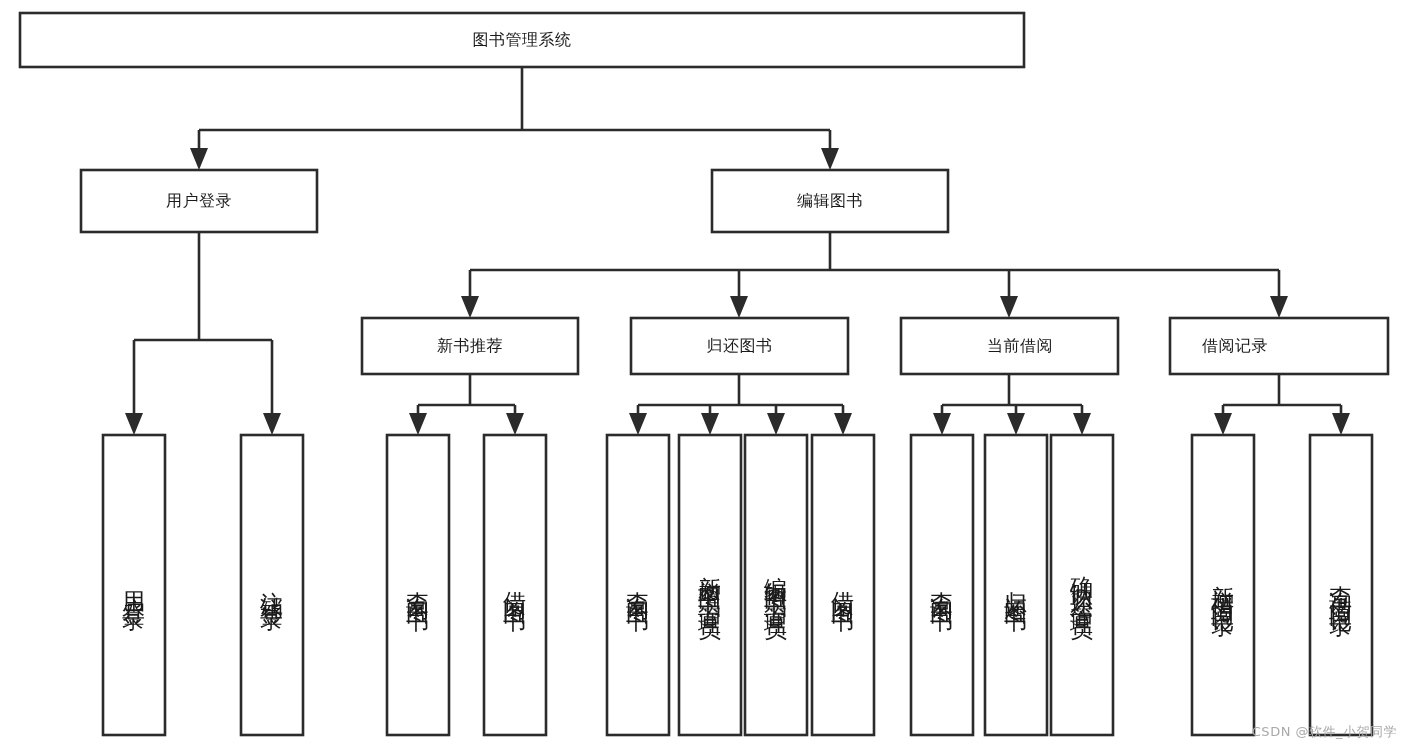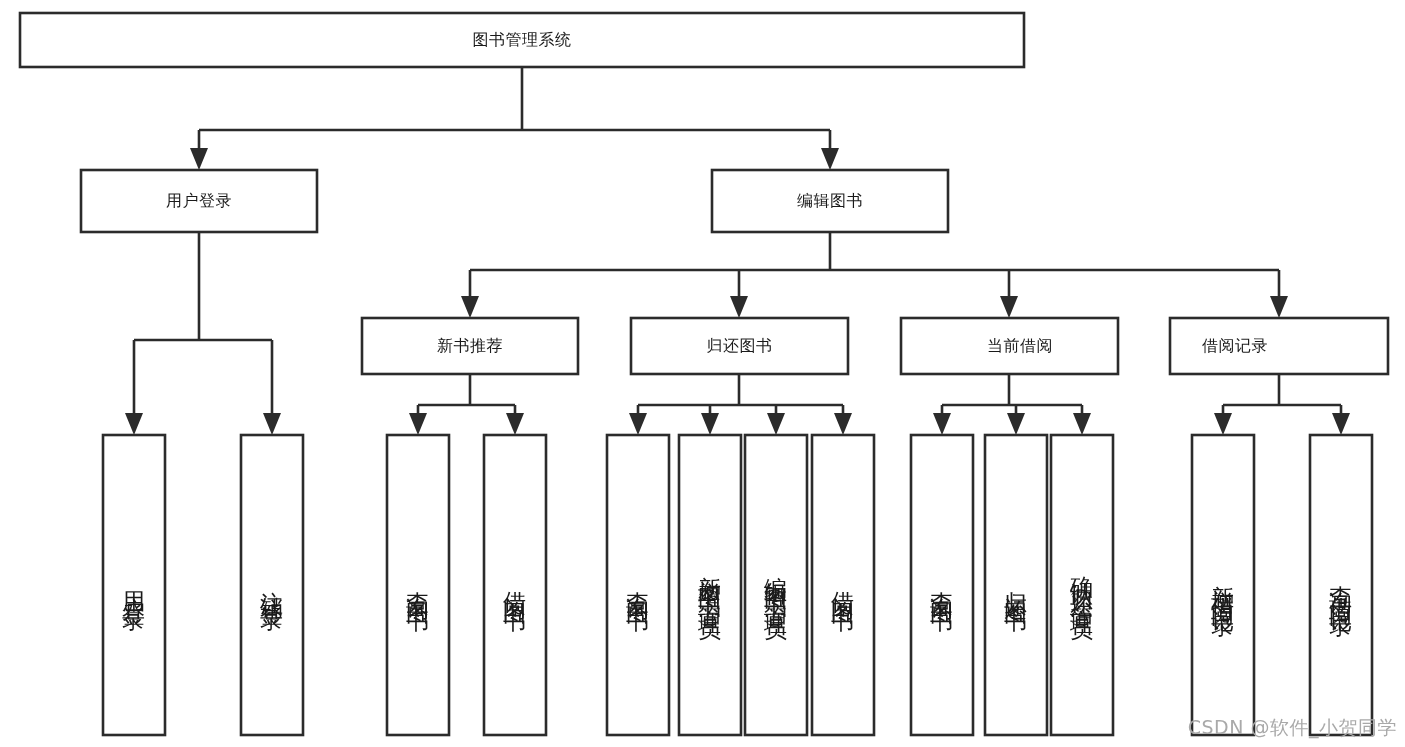--- a/index.html
+++ b/index.html
@@ -61,21 +61,21 @@
     text-orientation: upright;
     font-size: 23px;
     letter-spacing: 6px;
     line-height: 1.05;
     white-space: nowrap;
   }
   .watermark {
     position: absolute;
     right: 8px;
     bottom: 6px;
-    font-size: 19px;
+    font-size: 13px;
     color: #a9a9a9;
     font-family: "DejaVu Sans", "Liberation Sans", sans-serif;
     letter-spacing: 0.5px;
     white-space: nowrap;
   }
 </style>
 </head>
 <body>
 
 <div id="diagram-root">

